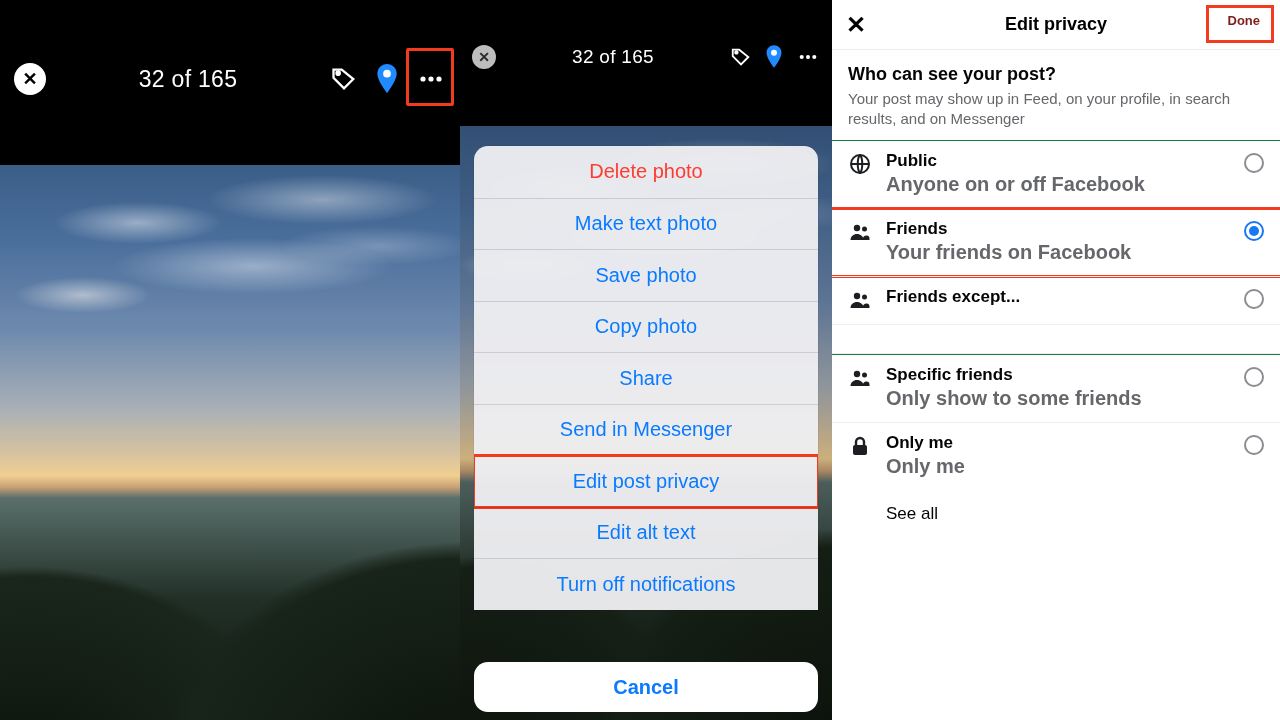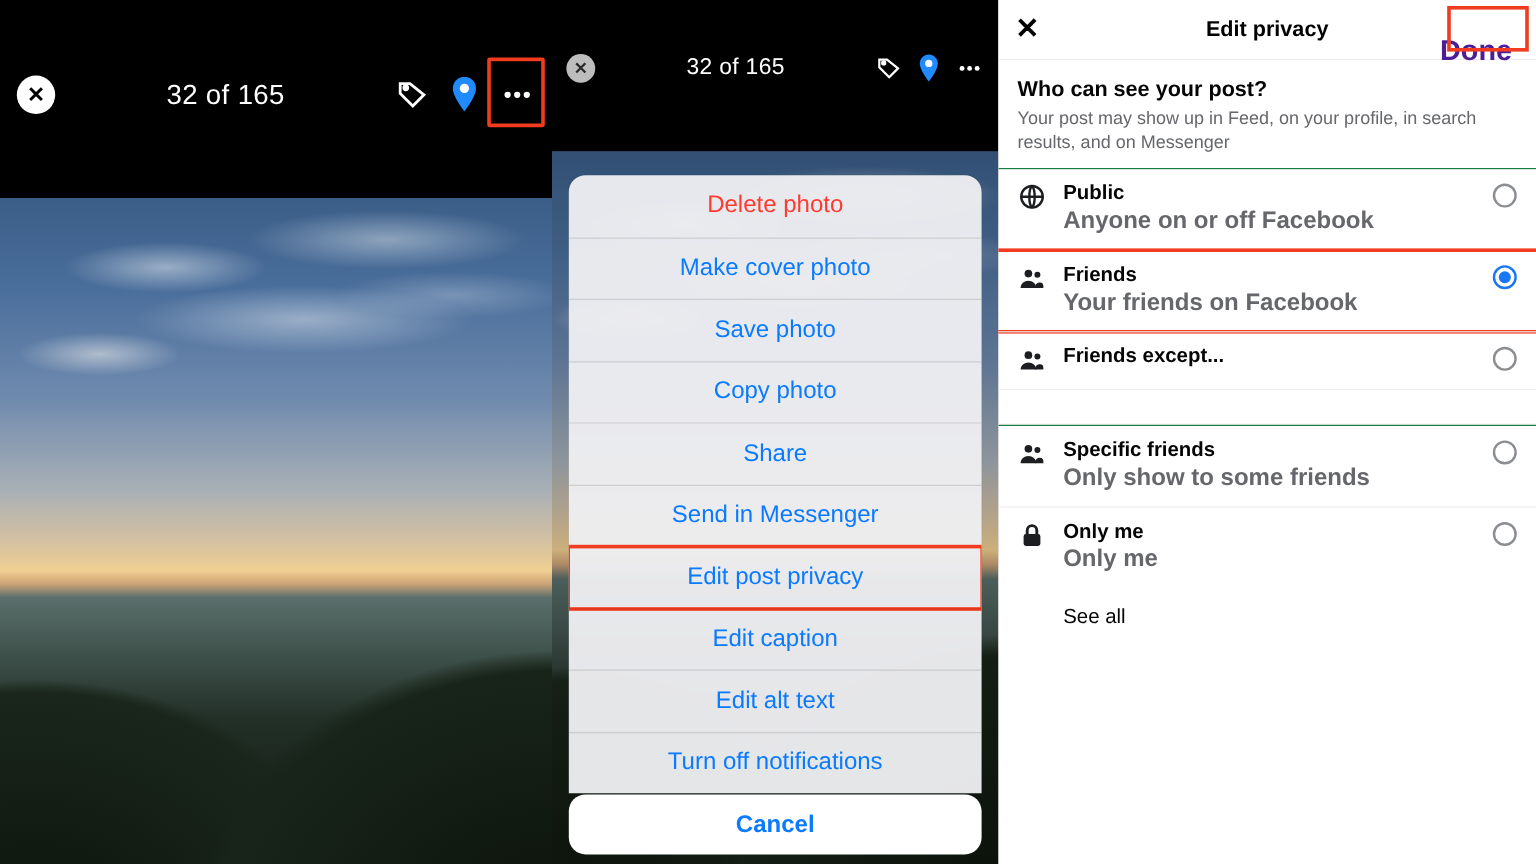--- a/index.html
+++ b/index.html
@@ -65,21 +65,21 @@
   .hl-epp { position:absolute; inset:-2px; border:3px solid #f23b1f; }
 
   .cancel { position:absolute; left:14px; right:14px; bottom:8px; height:50px;
             background:#ffffff; border-radius:14px; display:flex; align-items:center; justify-content:center;
             font-size:20px; color:#0a7aff; font-weight:600; }
 
   
   .pvhead { height:50px; display:flex; align-items:center; padding:0 14px; border-bottom:1px solid #ececec; position:relative;}
   .xbtn { font-size:24px; font-weight:700; color:#000; }
   .pvtitle { position:absolute; left:0; right:0; text-align:center; font-size:18px; font-weight:700; color:#000; pointer-events:none;}
-  .done { position:absolute; right:12px; top:9px; font-size:24px; font-weight:700; color:#4c1d95; padding:20px 8px;}
+  .done { position:absolute; right:12px; top:9px; font-size:13px; font-weight:700; color:#7f1d1d; padding:4px 8px;}
   .hl-done { position:absolute; right:6px; top:5px; width:68px; height:38px; border:3px solid #f23b1f; }
 
   .section { padding:14px 16px 10px 16px; }
   .sectitle { font-size:18px; font-weight:800; color:#050505; }
   .secdesc  { font-size:15px; color:#65676b; margin-top:4px; line-height:1.35;}
 
   .opt { display:flex; align-items:flex-start; padding:10px 16px 12px 16px; gap:14px; position:relative; border-top:1px solid #eee;}
   .opt:first-of-type { border-top:1px solid #15803d; }
   .opt .oicon { width:24px; height:24px; flex:0 0 24px; margin-top:1px; color:#1c1e21; }
   .opt .otxt { flex:1; }
@@ -170,40 +170,37 @@
         <div class="clouds"></div>
         <div class="hill-l"></div>
         <div class="hill-r"></div>
       <div class="dim"></div>
     </div>
     <div class="sheet" id="sheet">
         <div class="item destructive">
           <span>Delete photo</span>
         </div>
         <div class="item">
-          <span>Make cover photo</span>
+          <span>Make text photo</span>
         </div>
         <div class="item">
           <span>Save photo</span>
         </div>
         <div class="item">
           <span>Copy photo</span>
         </div>
         <div class="item">
           <span>Share</span>
         </div>
         <div class="item">
           <span>Send in Messenger</span>
         </div>
         <div class="item">
           <span>Edit post privacy</span>
           <div class="hl-epp"></div>
-        </div>
-        <div class="item">
-          <span>Edit caption</span>
         </div>
         <div class="item">
           <span>Edit alt text</span>
         </div>
         <div class="item">
           <span>Turn off notifications</span>
         </div>
       </div>
     <div class="cancel">
       <span>Cancel</span>

